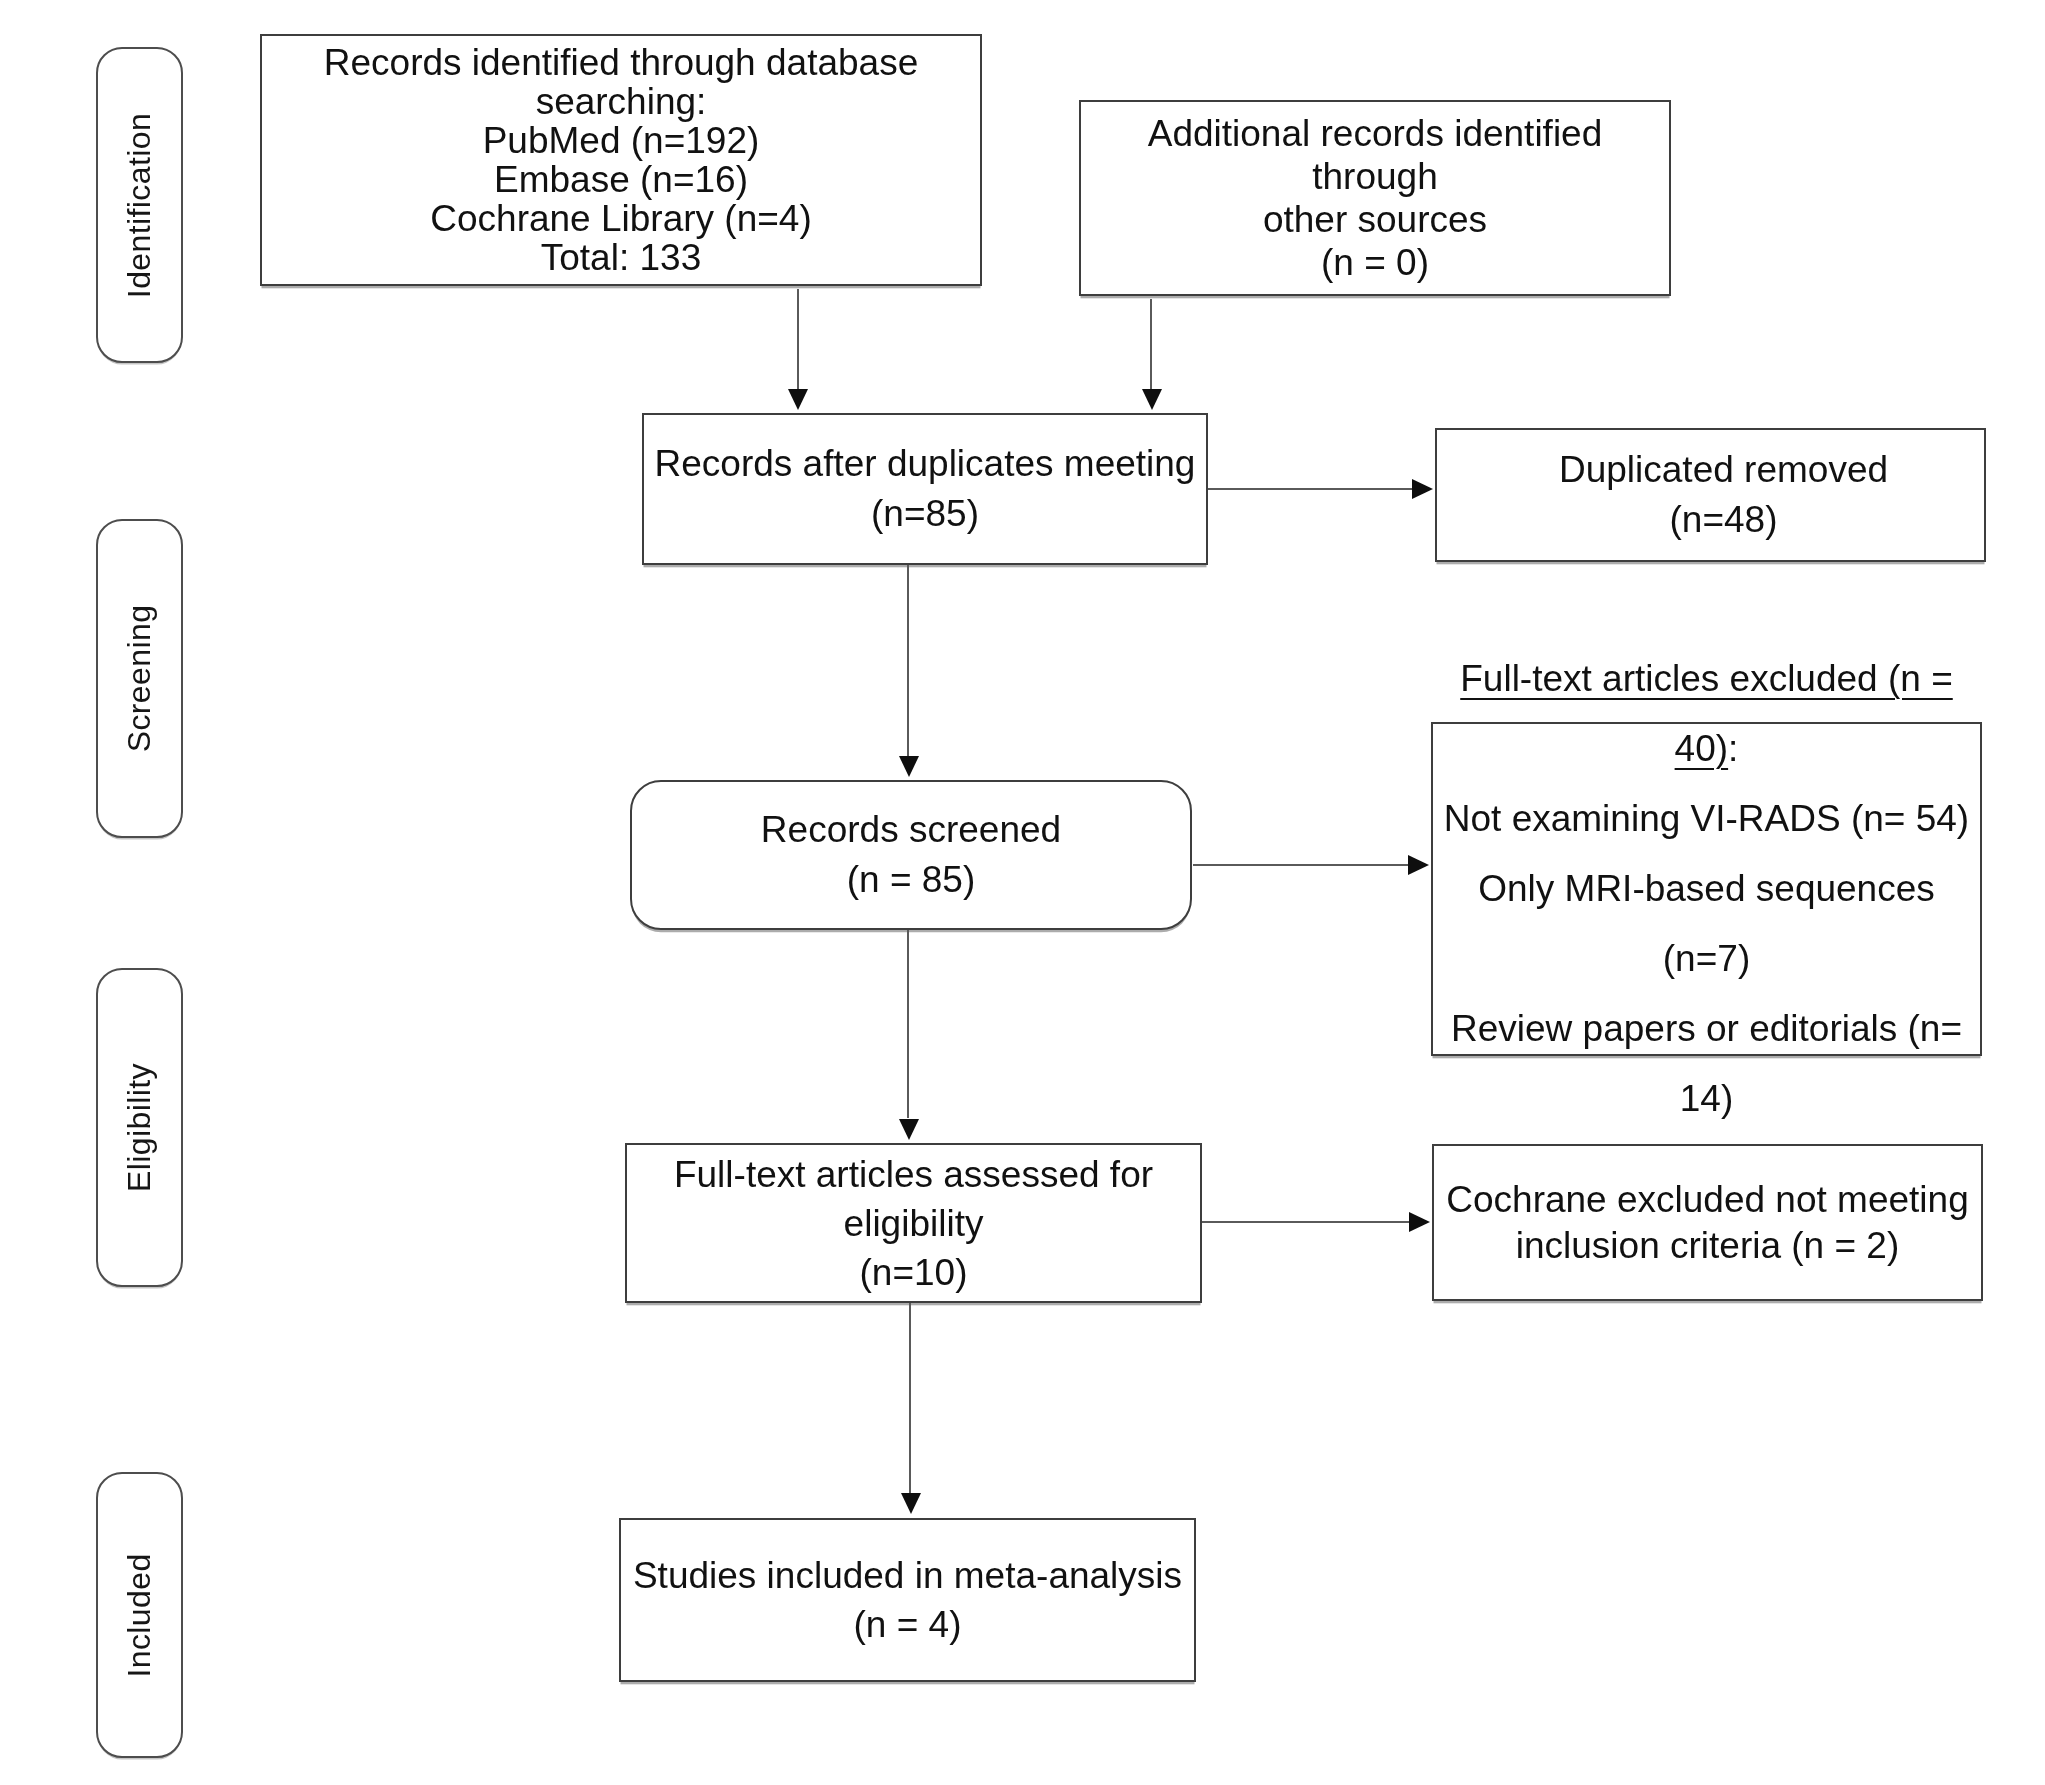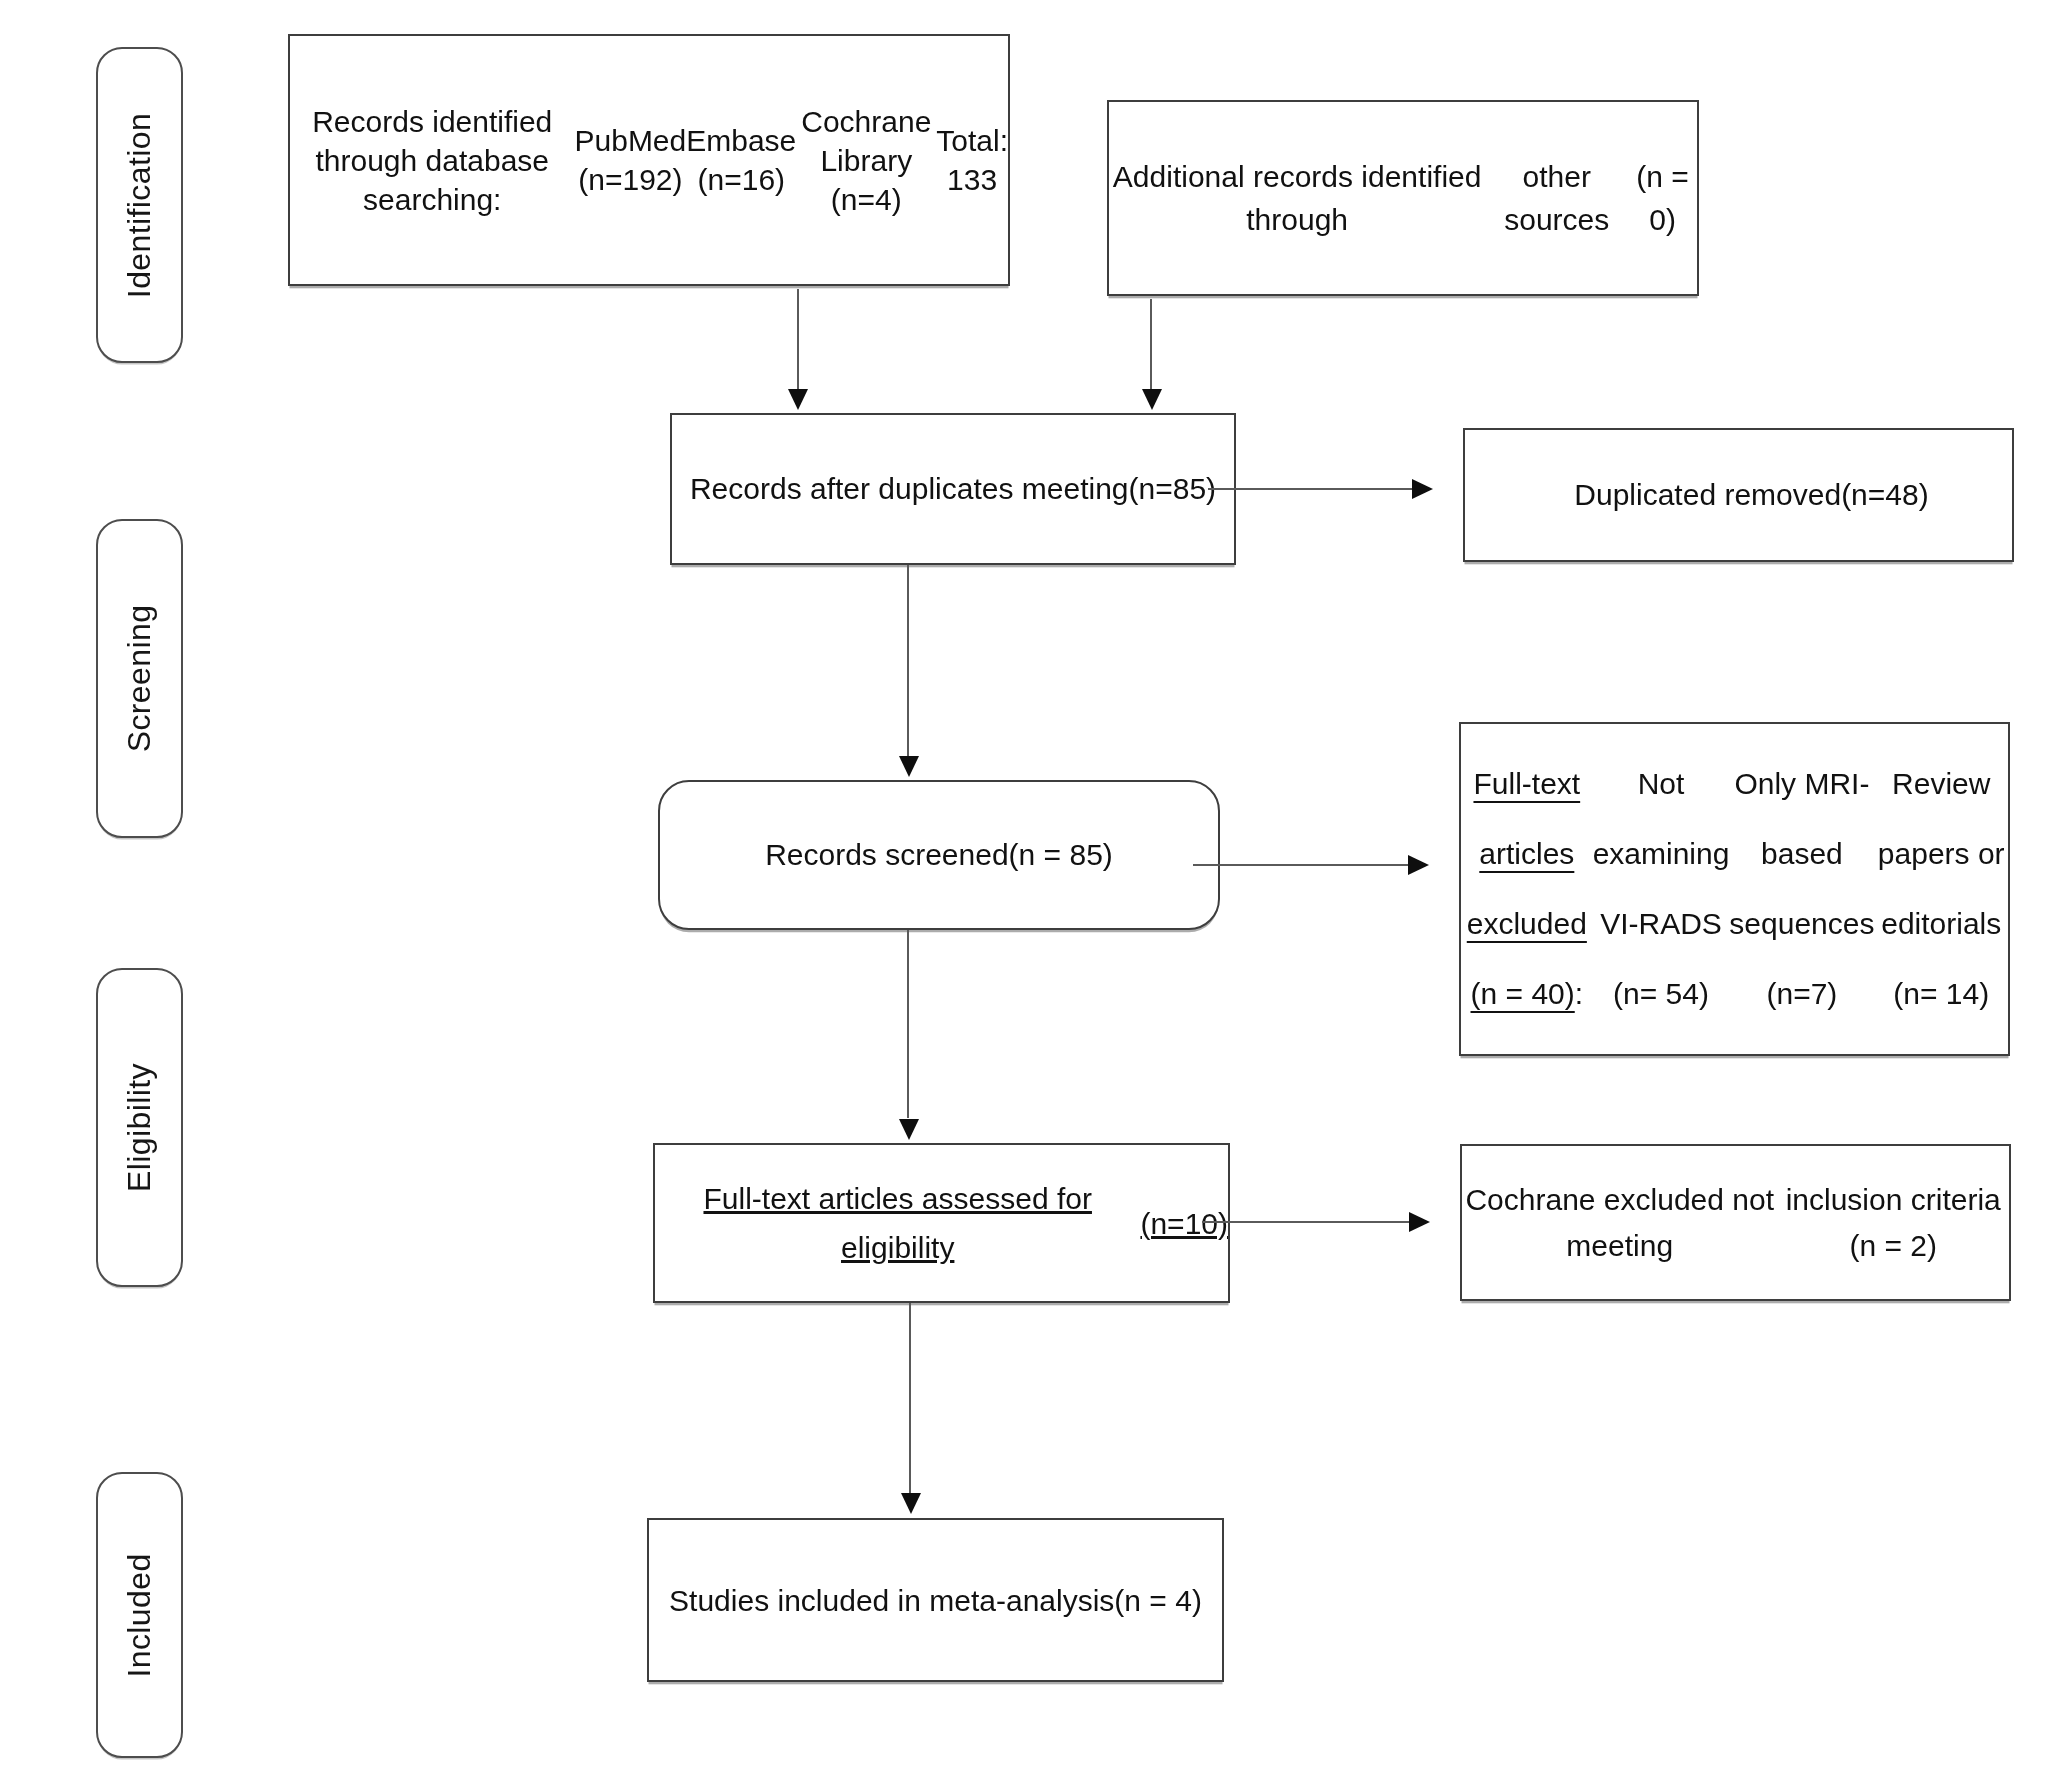--- a/index.html
+++ b/index.html
@@ -7,27 +7,26 @@
     position:relative;
     width:2046px; height:1785px;
     background:#ffffff;
     font-family:"Liberation Sans", sans-serif;
     color:#111111;
   }
   .box {
     position:absolute;
     border:2.3px solid #3e3e3e;
     background:#ffffff;
-    display:flex; 
+    display:flex; flex-direction:column;
     align-items:center; justify-content:center;
     text-align:center;
-    font-size:30px;
+    font-size:37px;
     box-shadow:0 3.8px 0 -1.5px rgba(70,70,70,0.45);
     box-sizing:border-box;
-    margin-left:28px;
   }
   .stage {
     position:absolute;
     border:2.3px solid #4d4d4d;
     border-radius:26px;
     background:#ffffff;
     display:flex; align-items:center; justify-content:center;
     box-sizing:border-box;
     box-shadow:0 3px 0 -1.5px rgba(90,90,90,0.35);
   }
@@ -114,21 +113,21 @@
 
   <div class="box lh92" style="left:1431px; top:722px; width:551px; height:334px;">
     <div>
       <span class="u">Full-text articles excluded (n = 40)</span><span>:</span>
     </div>
     <div>Not examining VI-RADS (n= 54)</div>
     <div>Only MRI-based sequences (n=7)</div>
     <div>Review papers or editorials (n= 14)</div>
   </div>
 
-  <div class="box lh64" style="left:625px; top:1143px; width:577px; height:160px;text-decoration:underline;">
+  <div class="box lh64" style="left:625px; top:1143px; width:577px; height:160px;">
     <div>Full-text articles assessed for eligibility</div>
     <div>(n=10)</div>
   </div>
 
   <div class="box lh60" style="left:1432px; top:1144px; width:551px; height:157px;">
     <div>Cochrane excluded not meeting</div>
     <div>inclusion criteria (n = 2)</div>
   </div>
 
   <div class="box lh64" style="left:619px; top:1518px; width:577px; height:164px;">

